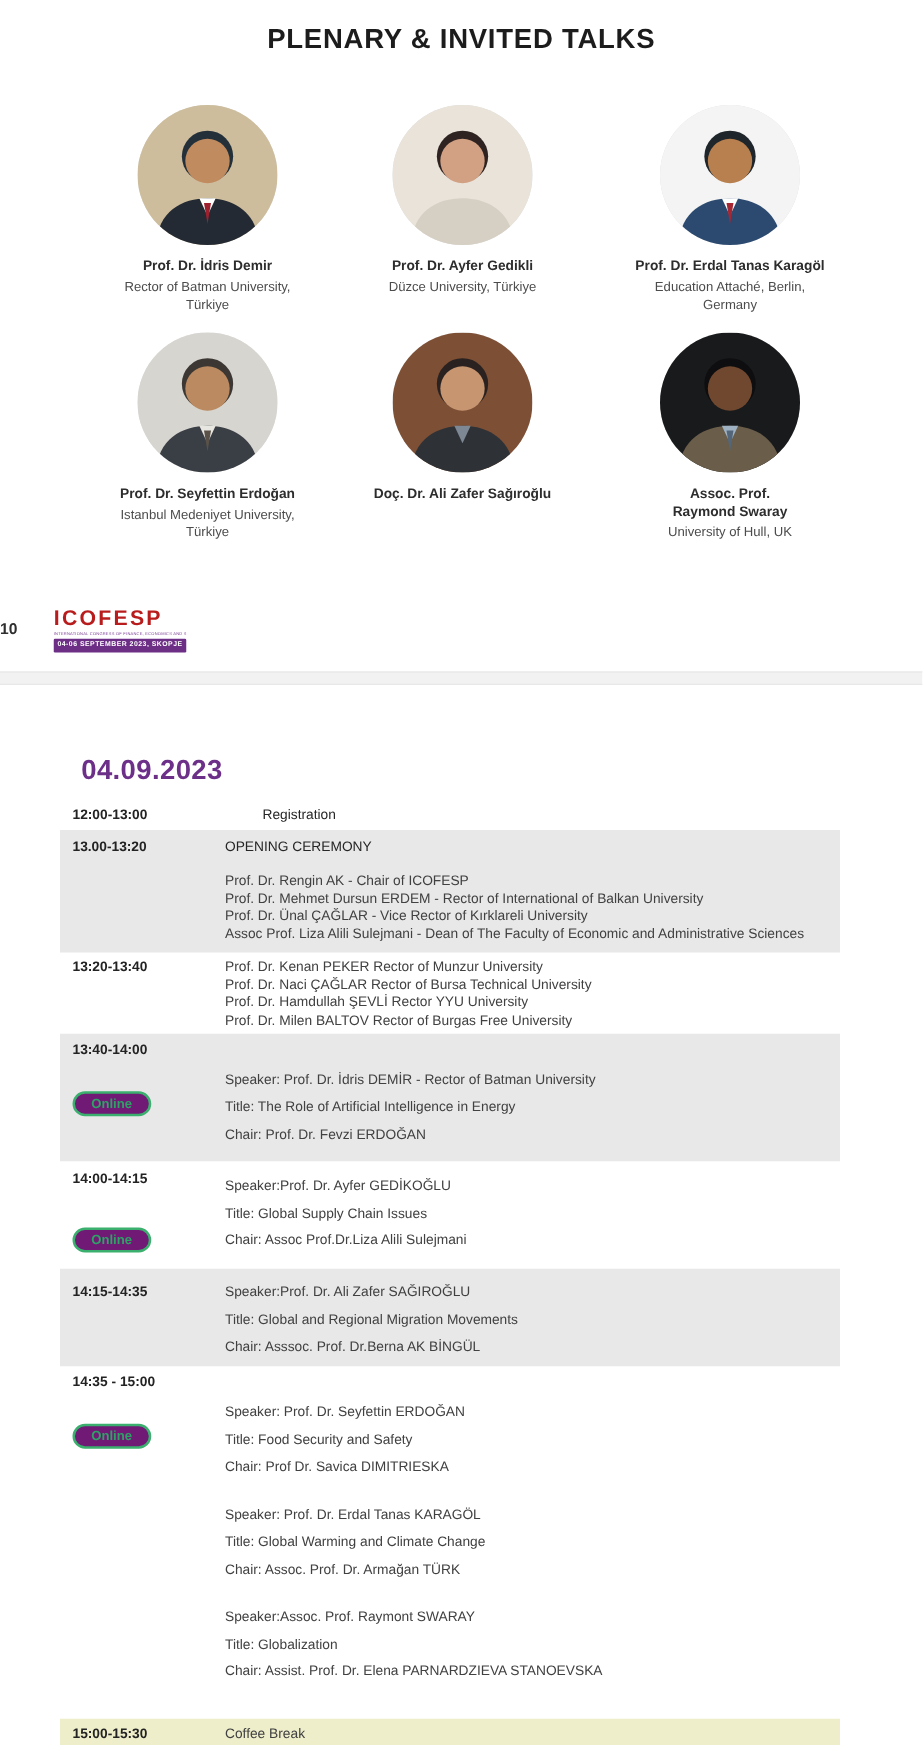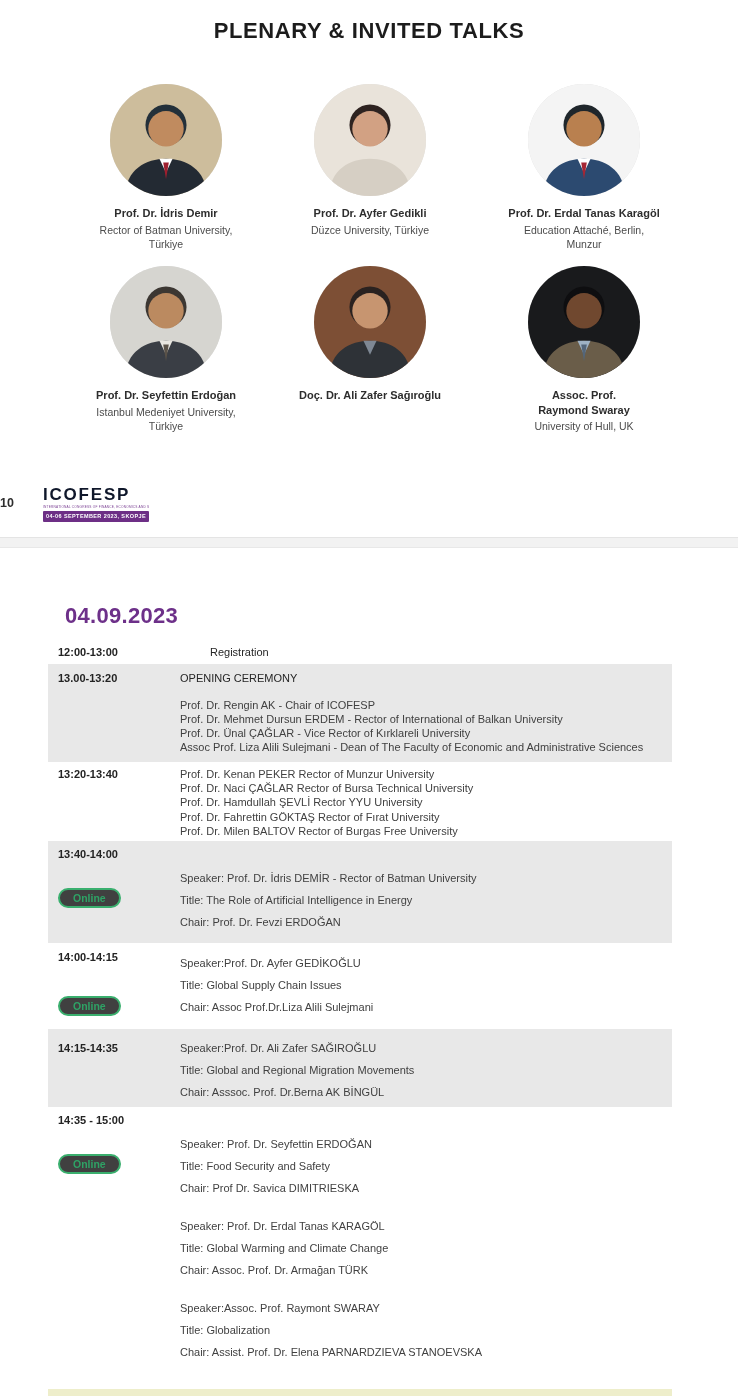--- a/index.html
+++ b/index.html
@@ -16,39 +16,39 @@
     position:absolute;top:18px;left:0;right:0;text-align:center;
     font-size:22px;font-weight:800;color:#1c1c1c;letter-spacing:.6px;
   }
   .speaker{position:absolute;width:190px;text-align:center;}
   .avatar{width:112px;height:112px;border-radius:50%;overflow:hidden;margin:0 auto;background:#ddd;}
   .avatar svg{display:block;}
   .sp-name{margin-top:10px;font-weight:700;font-size:11px;color:#2d2d2d;line-height:1.32;}
   .sp-aff{font-size:10.5px;color:#4c4c4c;line-height:1.38;margin-top:2px;}
   
   .footer-logo{position:absolute;left:43px;top:486px;width:106px;}
-  .logo-text{font-weight:800;font-size:17px;letter-spacing:1.8px;color:#0f172a;line-height:1;}
+  .logo-text{font-weight:800;font-size:17px;letter-spacing:1.8px;color:#b91c1c;line-height:1;}
   .logo-tagline{font-size:3.2px;color:#7a3f93;white-space:nowrap;overflow:hidden;margin-top:1.5px;letter-spacing:.2px;}
   .logo-badge{margin-top:2px;background:#6d2f86;color:#fff;font-size:5.5px;font-weight:700;
     text-align:center;padding:2.5px 2px;letter-spacing:.4px;border-radius:1px;}
   .page-number{position:absolute;top:496px;left:0;right:0;
     font-size:12.5px;color:#2e2e2e;font-weight:700;}
   
   .separator{height:9px;background:#f2f2f2;border-top:1px solid #e4e4e4;border-bottom:1px solid #e8e8e8;}
   
   .page2{padding:55px 66px 0 48px;background:#fff;height:793px;overflow:hidden;}
   .sched-date{margin:0 0 11px 17px;font-size:22px;font-weight:800;color:#6d3089;letter-spacing:.3px;}
   .srow{display:flex;}
   .bg-gray{background:#e8e8e8;}
   .bg-yellow{background:#eeeecb;}
   .tcol{width:132px;flex-shrink:0;padding-left:10px;box-sizing:border-box;}
   .ccol{flex:1;padding-right:14px;}
   .time{font-weight:700;font-size:11px;color:#232323;line-height:1.3;}
   .badge-online{display:inline-block;margin-top:8px;border:2px solid #3aaf6e;color:#2ea265;
-    font-weight:700;font-size:10.5px;padding:2px 13px;border-radius:12px;background:#404040;}
+    font-weight:700;font-size:10.5px;padding:2px 13px;border-radius:12px;background:#701a75;}
   .line{font-size:11px;line-height:1.3;margin:0;color:#414141;}
   .bold{font-weight:400;color:#262626;}
   .block + .block{margin-top:24px;}
   .paras .line{margin-bottom:7.5px;}
   .paras .line:last-child{margin-bottom:0;}
   
   .r0{padding:5px 0;gap:30px;}
   .r1{padding:7px 0;}
   .r1 .block + .block{margin-top:12px;}
   .r2{padding:5px 0 3px;}
@@ -108,21 +108,21 @@
             <path d="M16,122 C16,92 38,80 60,80 C82,80 104,92 104,122 Z" fill="#2c4a70"></path>
             <polygon points="53,80 67,80 60,95" fill="#ffffff"></polygon>
             <polygon points="57,84 63,84 60,102" fill="#a62734"></polygon>
           </svg>
         </div>
         <div class="sp-name">
           <div>Prof. Dr. Erdal Tanas Karagöl</div>
         </div>
         <div class="sp-aff">
           <div>Education Attaché, Berlin,</div>
-          <div>Munzur</div>
+          <div>Germany</div>
         </div>
       </div>
       <div class="speaker" style="left: 71px; top: 266px;">
         <div class="avatar">
           <svg viewBox="0 0 120 120" width="112" height="112" xmlns="http://www.w3.org/2000/svg" role="img">
             <rect width="120" height="120" fill="#d6d5d0"></rect>
             <circle cx="60" cy="44" r="22" fill="#3c3732"></circle>
             <circle cx="60" cy="48" r="19" fill="#bb8a60"></circle>
             <path d="M16,122 C16,92 38,80 60,80 C82,80 104,92 104,122 Z" fill="#3a3e45"></path>
             <polygon points="53,80 67,80 60,95" fill="#e8e6e0"></polygon>
@@ -213,21 +213,20 @@
       </div>
       <div class="srow r2">
         <div class="tcol">
           <div class="time">13:20-13:40</div>
         </div>
         <div class="ccol">
           <div class="block tight">
             <p class="line">Prof. Dr. Kenan PEKER Rector of Munzur University</p>
             <p class="line">Prof. Dr. Naci ÇAĞLAR Rector of Bursa Technical University</p>
             <p class="line">Prof. Dr. Hamdullah ŞEVLİ Rector YYU University</p>
-            <p class="line">Prof. Dr. Fahrettin GÖKTAŞ Rector of Fırat University</p>
             <p class="line">Prof. Dr. Milen BALTOV Rector of Burgas Free University</p>
           </div>
         </div>
       </div>
       <div class="srow r3 bg-gray">
         <div class="tcol"><div class="time">13:40-14:00</div><br><span class="badge-online">Online</span></div>
         <div class="ccol">
           <div class="block paras">
             <p class="line">Speaker: Prof. Dr. İdris DEMİR - Rector of Batman University</p>
             <p class="line">Title: The Role of Artificial Intelligence in Energy</p>

